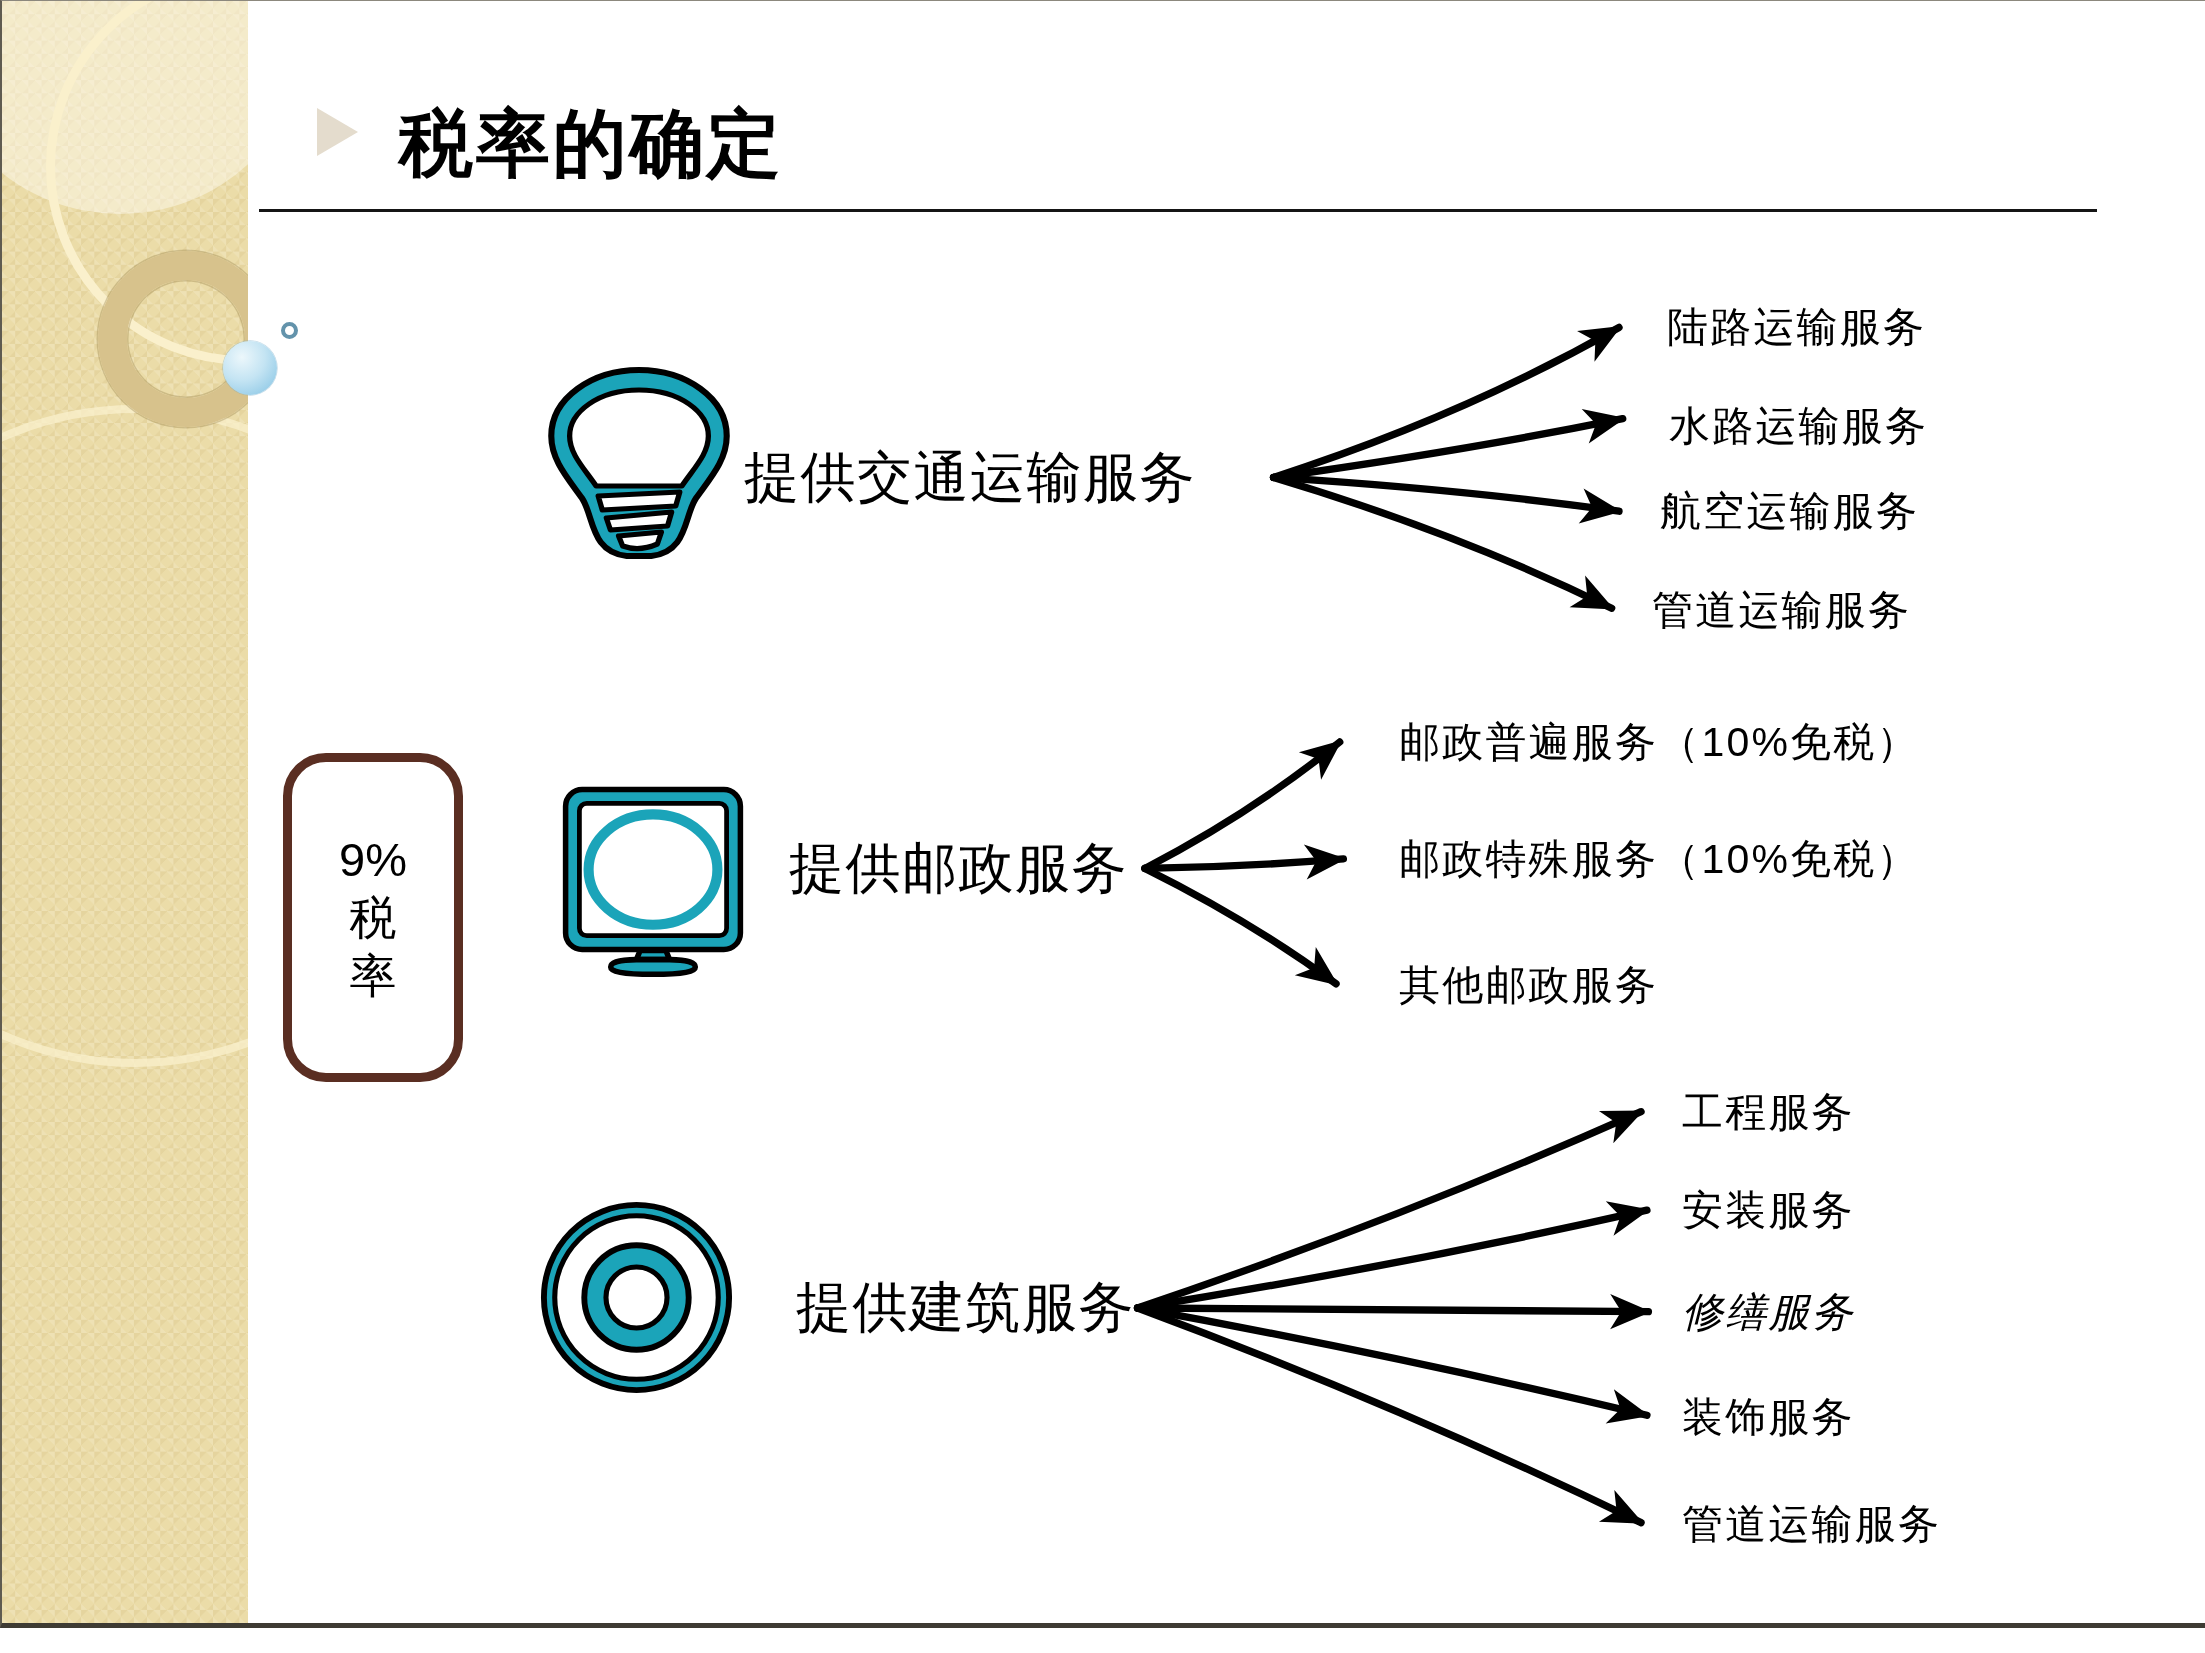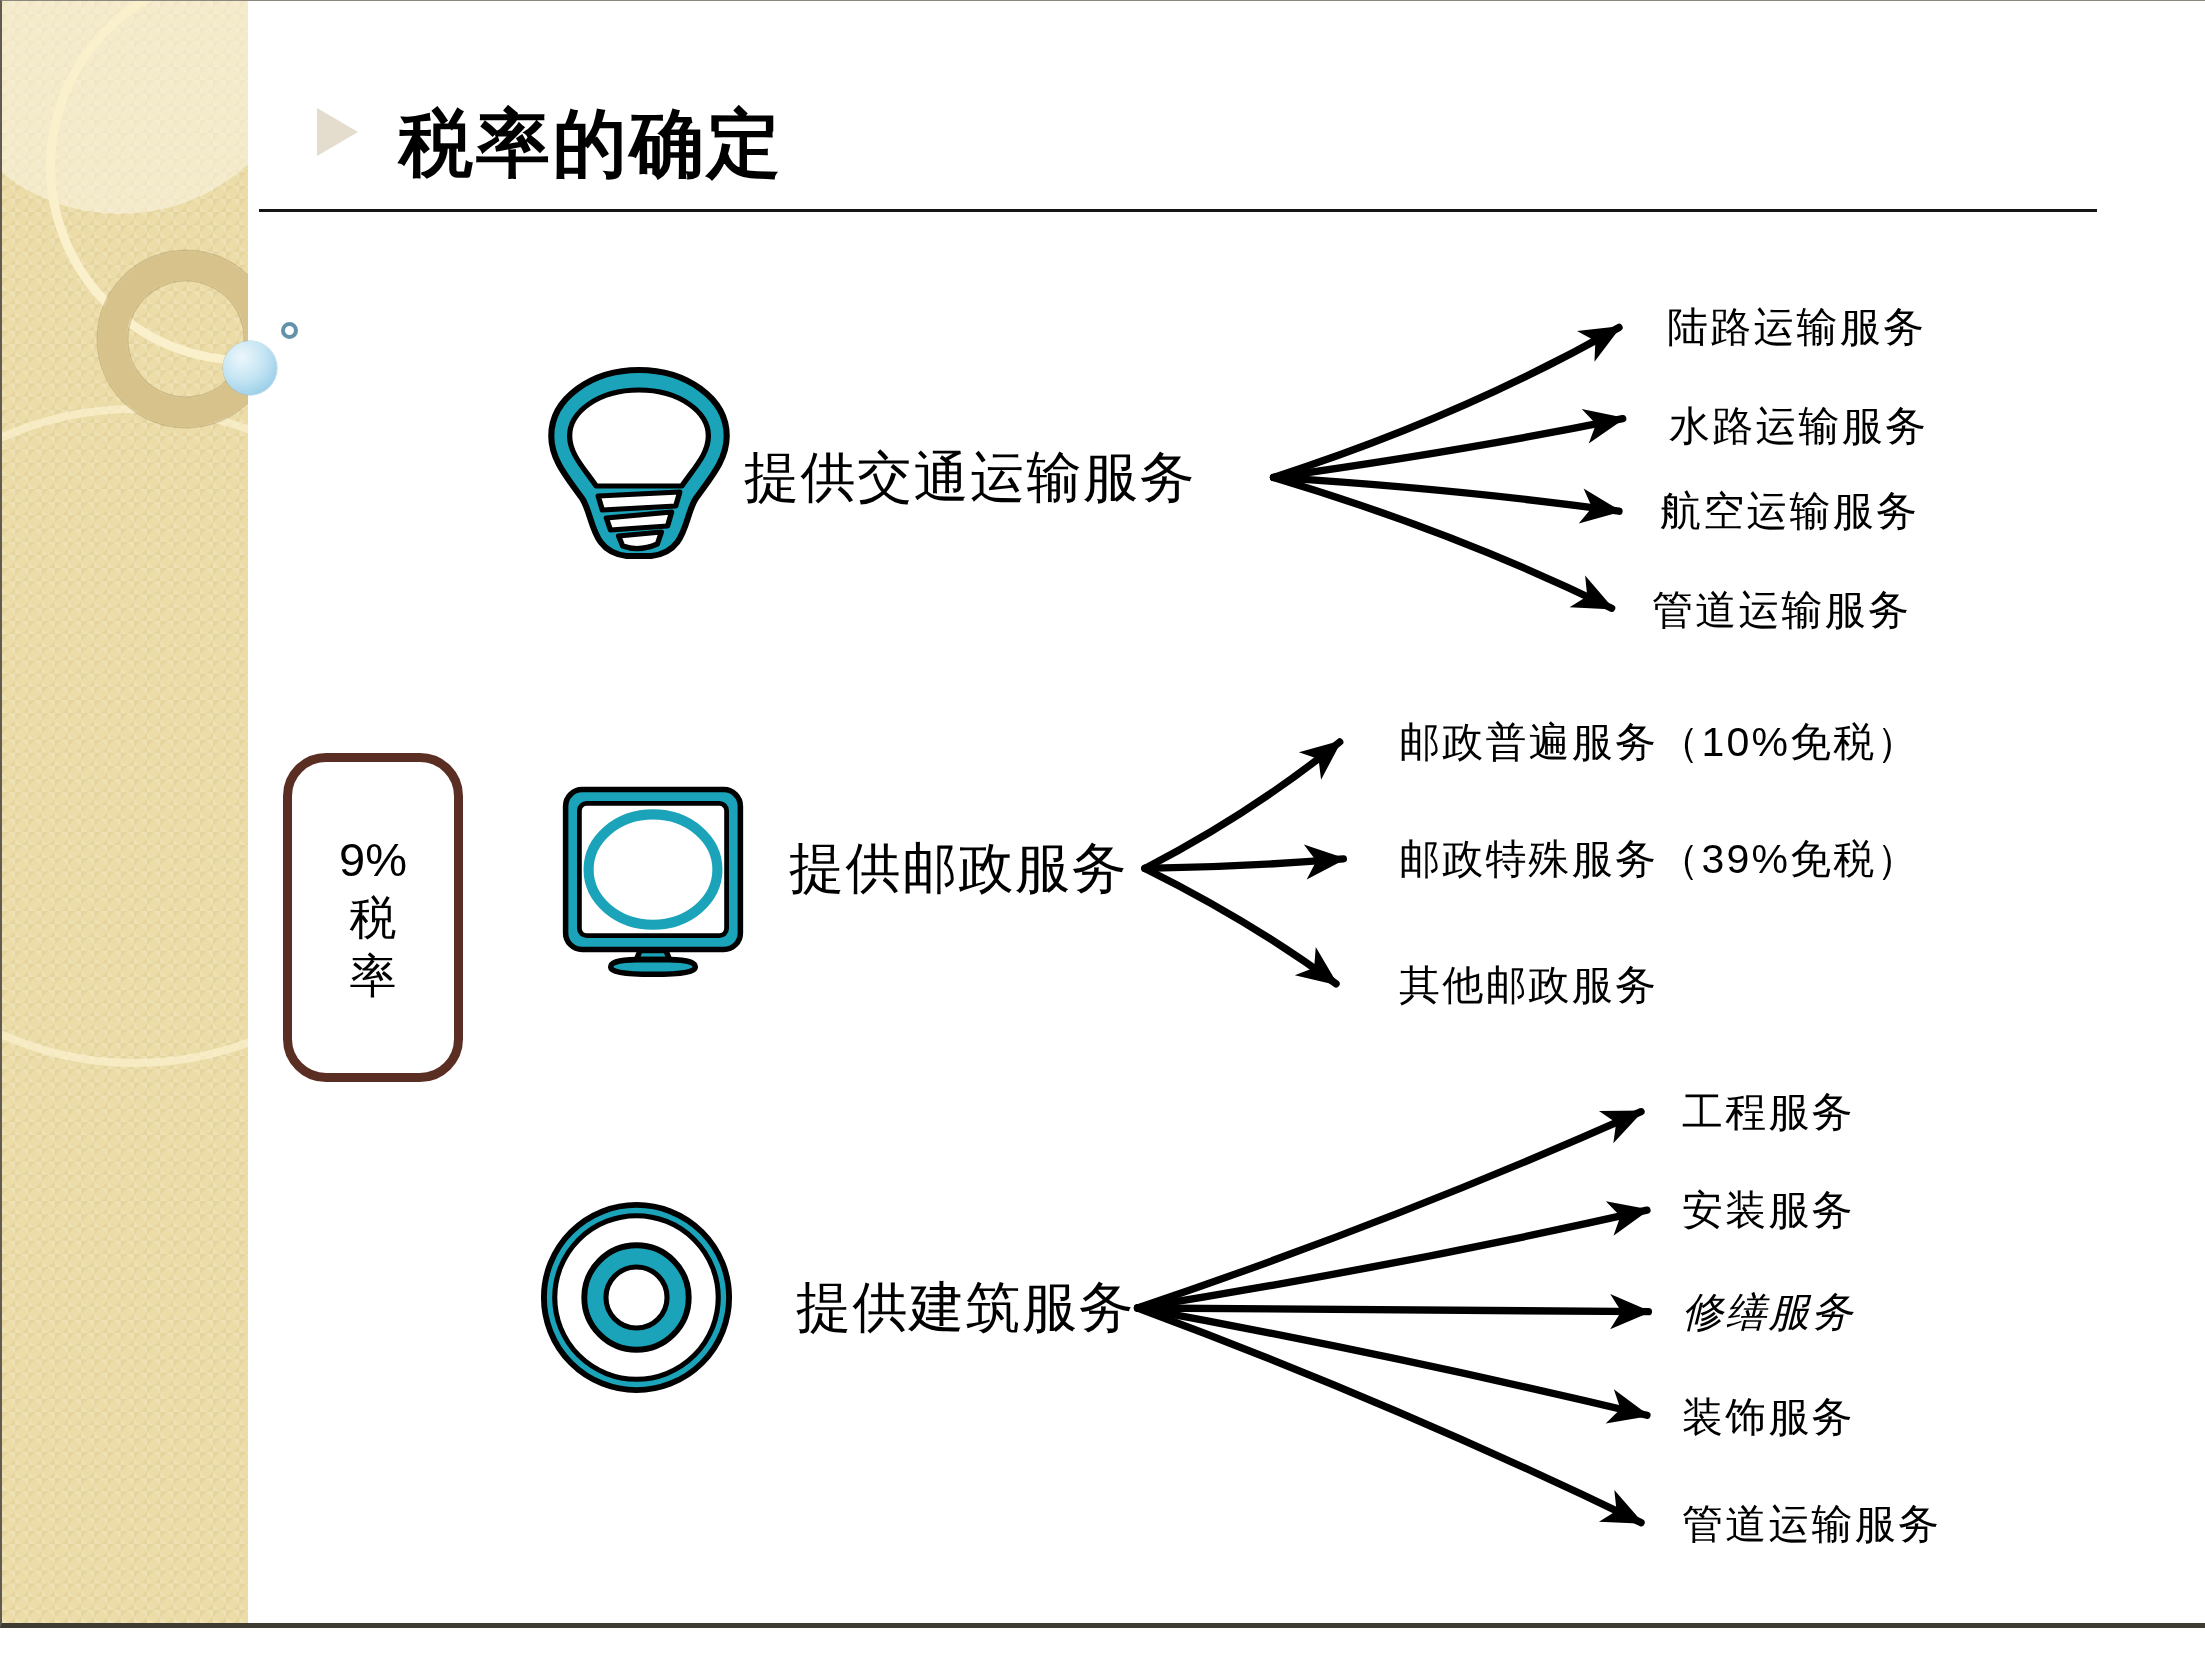--- a/index.html
+++ b/index.html
@@ -126,21 +126,21 @@
   <div class="glabel g1">提供交通运输服务</div>
   <div class="glabel g2">提供邮政服务</div>
   <div class="glabel g3">提供建筑服务</div>
 
   <div class="slabel t0">陆路运输服务</div>
   <div class="slabel t1">水路运输服务</div>
   <div class="slabel t2">航空运输服务</div>
   <div class="slabel t3">管道运输服务</div>
 
   <div class="slabel p0">邮政普遍服务（10%免税）</div>
-  <div class="slabel p1">邮政特殊服务（39%免税）</div>
+  <div class="slabel p1">邮政特殊服务（10%免税）</div>
   <div class="slabel p2">其他邮政服务</div>
 
   <div class="slabel c0">工程服务</div>
   <div class="slabel c1">安装服务</div>
   <div class="slabel c2">修缮服务</div>
   <div class="slabel c3">装饰服务</div>
   <div class="slabel c4">管道运输服务</div>
 
   <svg class="arrows" viewBox="0 0 3000 2250">
     <defs>

